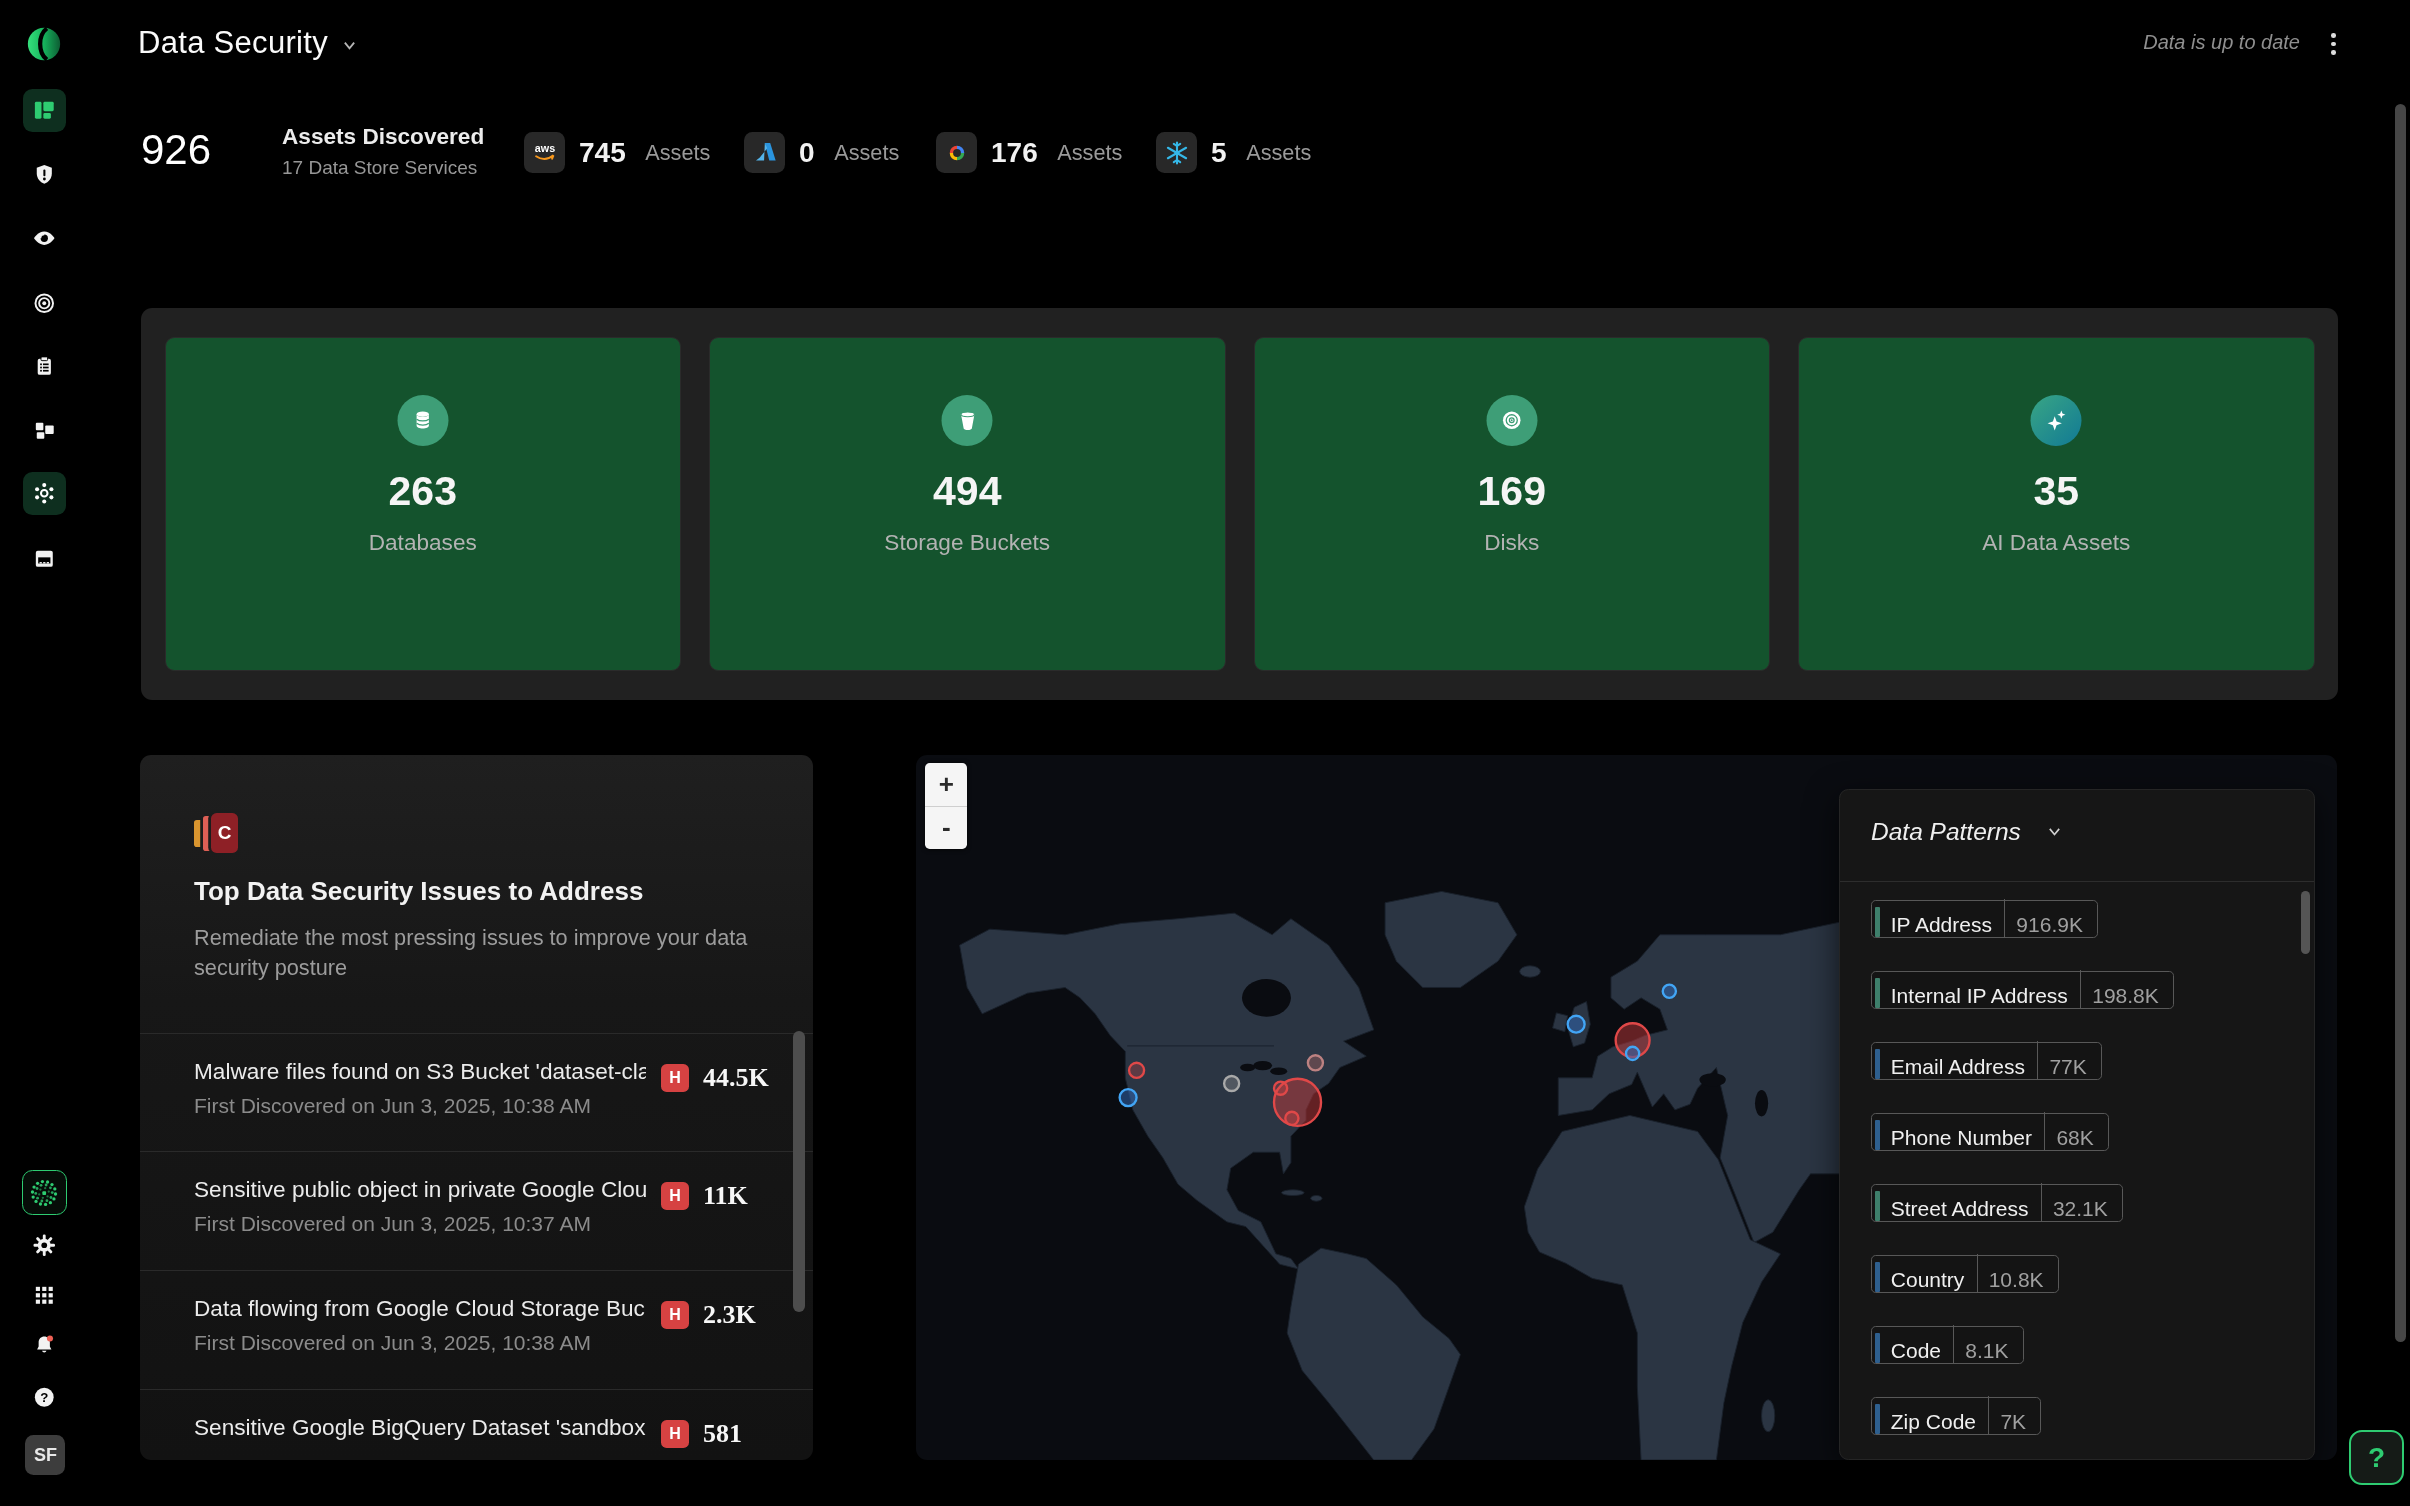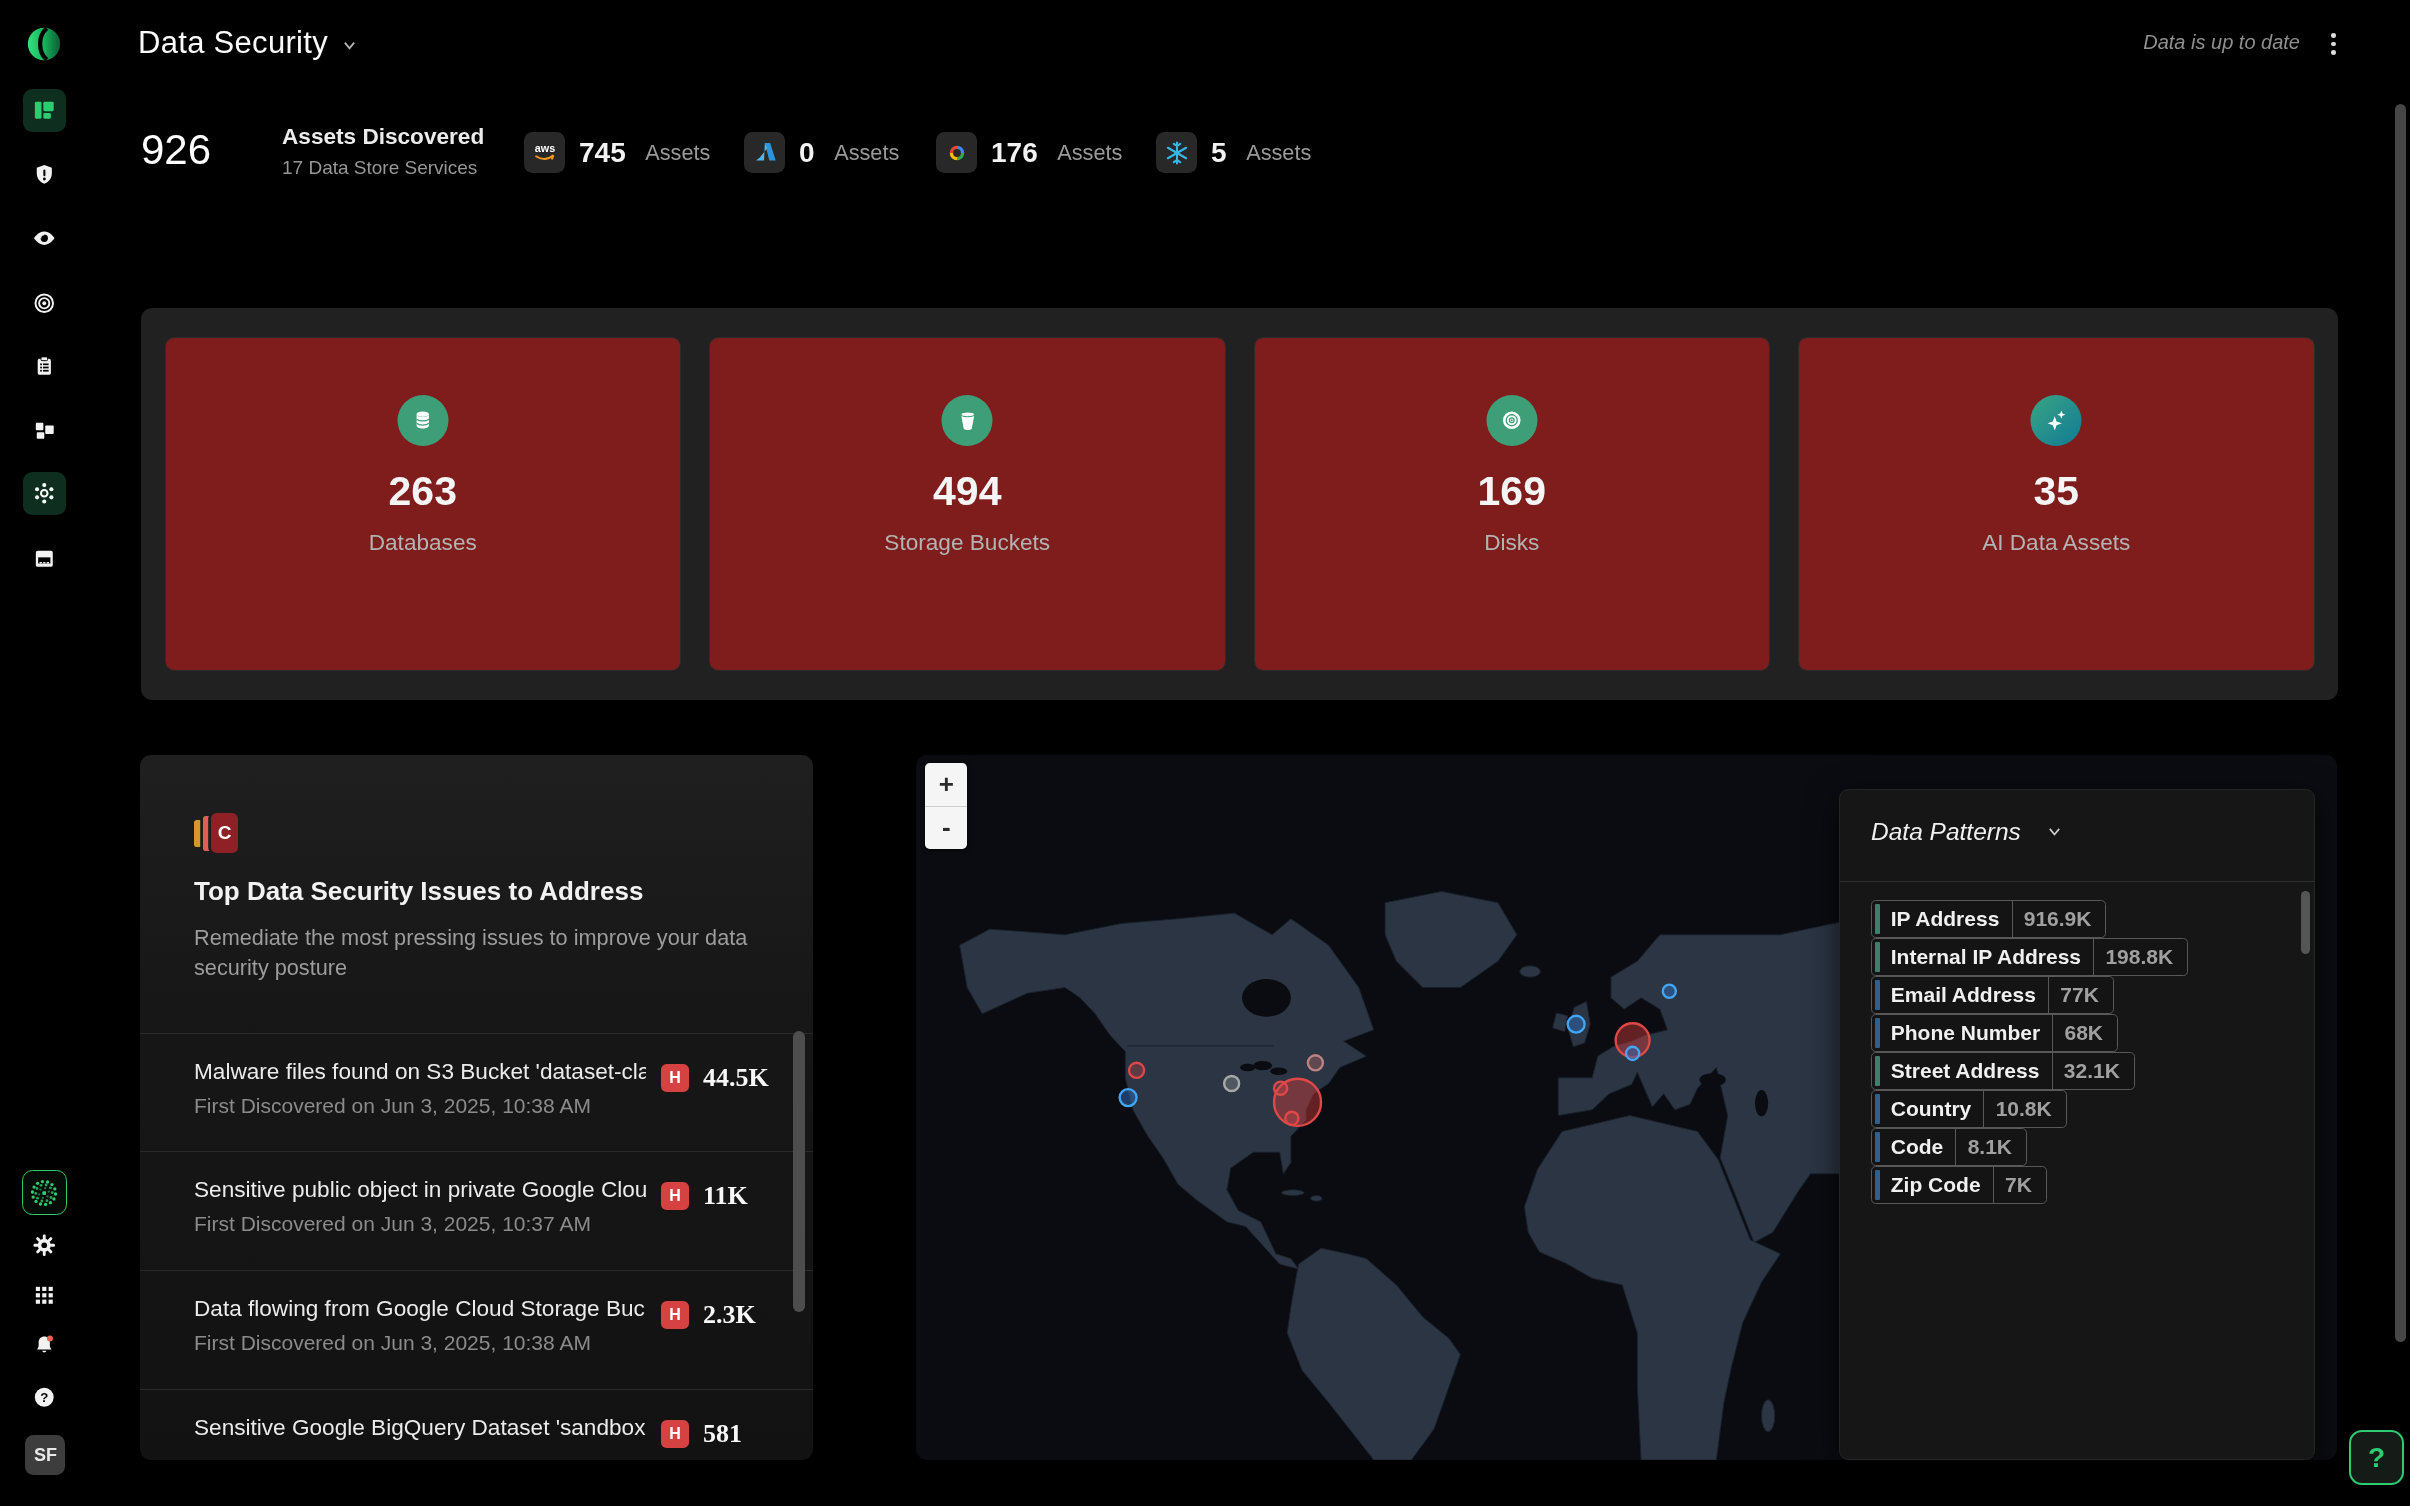--- a/index.html
+++ b/index.html
@@ -33,21 +33,21 @@
   .stat-label { position:absolute; left:282px; top:124px; font-size:22.6px; font-weight:600; color:#ececec;text-align:center; }
   .stat-sublabel { position:absolute; left:282px; top:157px; font-size:19px; color:#979797; }
   .provider { position:absolute; top:132px; display:flex; align-items:center; gap:14px; }
   .provider-tile { width:41px; height:41px; border-radius:8.5px; background:#282828; display:flex; align-items:center; justify-content:center; }
   .provider-count { font-size:28px; font-weight:600; color:#f2f2f2; }
   .provider-unit { font-size:21.7px; color:#999; margin-left:5.6px; }
 
   
   .cards-panel { position:absolute; left:141px; top:308px; width:2197px; height:392px;
                  background:#212121; border-radius:11.3px; padding:29px 23.5px; display:flex; gap:28px; }
-  .card { flex:1; background:#7f1d1d; border:0.9px solid #2b2b2b; border-radius:9.4px; position:relative; cursor:pointer; }
+  .card { flex:1; background:#14532d; border:0.9px solid #2b2b2b; border-radius:9.4px; position:relative; cursor:pointer; }
   .card-circle { position:absolute; left:50%; top:57px; transform:translateX(-50%); width:51px; height:51px;
                  border-radius:50%; background:#3e9e77; display:flex; align-items:center; justify-content:center; }
   .card-circle.teal { background:linear-gradient(135deg,#35a186 10%,#157e93 90%); }
   .card-value { position:absolute; left:0; right:0; top:130px; text-align:center; font-size:41px; font-weight:700; color:#f5f5f5; }
   .card-label { position:absolute; left:0; right:0; top:192px; text-align:center; font-size:22.6px; color:#b3b3b3; }
 
   
   .issues-panel { position:absolute; left:140px; top:755px; width:673px; height:705px; border-radius:11.3px;
                   overflow:hidden; background:linear-gradient(180deg,#1f1f1f 0%,#171717 35%,#121212 100%); }
   .sev-stack { position:absolute; left:54px; top:58px; width:56px; height:41px; }
@@ -77,22 +77,22 @@
   .zoom-btn + .zoom-btn { border-top:0.9px solid #cfcfcf; }
 
   
   .patterns-panel { position:absolute; left:1839px; top:789px; width:476px; height:671px; background:#161616;
                     border:0.9px solid #252525; border-radius:9.4px; overflow:hidden;
                     box-shadow:0 9.4px 32px rgba(0,0,0,.65); }
   .patterns-header { position:absolute; left:31px; top:28px; display:flex; align-items:center; gap:26px; cursor:pointer; }
   .patterns-title { font-size:24.5px; font-style:italic; color:#f0f0f0; }
   .patterns-divider { position:absolute; left:0; top:91px; width:476px; height:0.9px; background:#2d2d2d; }
   .chips { position:absolute; left:31px; top:110px; }
-  .chip { display:flex; align-items:center; height:38px; border:0.9px solid #585858; border-radius:4.7px;
-          width:max-content; cursor:pointer; background:#141414;font-weight:bold; }
+  .chip { display:flex; align-items:flex-end; height:38px; border:0.9px solid #585858; border-radius:4.7px;
+          margin-bottom:33px; width:max-content; cursor:pointer; background:#141414; }
   .chip-bar { width:5.6px; height:30px; margin-left:2.8px; border-radius:0.9px; }
   .chip-label { font-size:21px; color:#f0f0f0; margin:0 12.2px 0 10.4px; }
   .chip-sep { width:0.9px; height:38px; background:#585858; }
   .chip-count { font-size:21px; color:#a0a0a0; margin:0 14px 0 11.3px; }
   .patterns-scroll { position:absolute; left:461px; top:101px; width:8.5px; height:63px; border-radius:4.7px; background:#555; cursor:pointer; }
 
   .page-scroll { position:absolute; left:2395px; top:104px; width:11.3px; height:1238px; border-radius:5.6px; background:#464646; cursor:pointer; }
   .help-fab { position:absolute; left:2349px; top:1430px; width:55px; height:55px; border-radius:13px; background:#151b17;
               border:2.8px solid #2ecc71; color:#2ecc71; font-size:28px; font-weight:700;
               display:flex; align-items:center; justify-content:center; cursor:pointer; }

